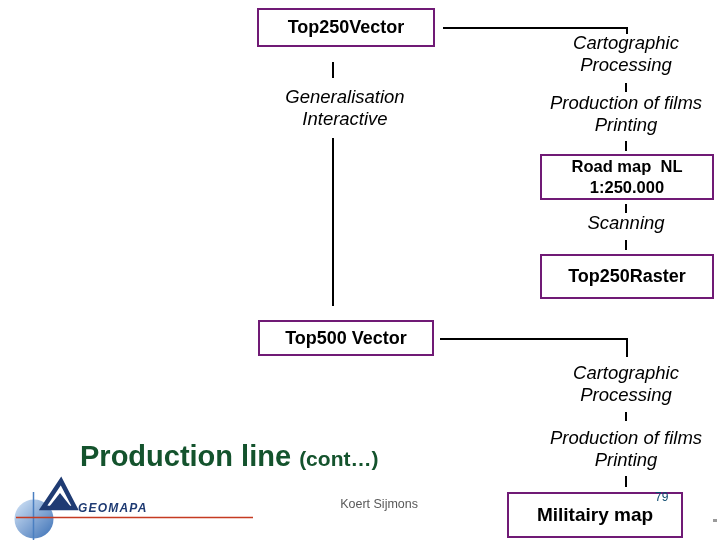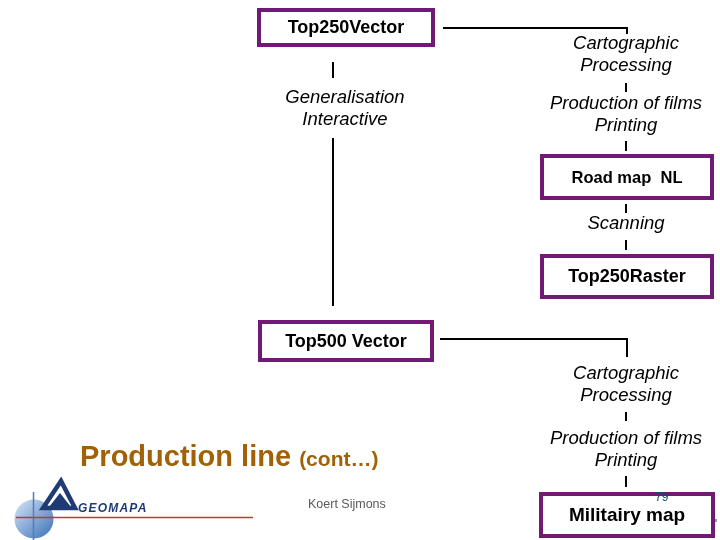--- a/index.html
+++ b/index.html
@@ -8,21 +8,21 @@
     width:720px; height:540px;
     background:#ffffff;
     overflow:hidden;
     font-family:"Liberation Sans", sans-serif;
   }
 
   
   .dbox {
     position:absolute;
     background:#ffffff;
-    border:4px solid #701a75;
+    border:2px solid #701a75;
     box-sizing:border-box;
     display:flex;
     flex-direction:column;
     align-items:center;
     justify-content:center;
     font-weight:bold;
     color:#000000;
     text-align:center;
   }
   .dbox .bline { white-space:pre; }
@@ -39,34 +39,34 @@
   }
 
   
   .vline { position:absolute; width:2px; background:#000000; }
   .hline { position:absolute; height:2px; background:#000000; }
 
   
   .title {
     position:absolute;
     left:80px; top:440px;
-    color:#a16207;
+    color:#14532d;
     font-weight:bold;
     font-size:29px;
     line-height:32px;
     white-space:nowrap;
   }
   .title .suffix { font-size:21px; }
 
   
   .footer-name {
     position:absolute;
     left:308px; top:497px;
     width:110px;
-    text-align:left;
+    text-align:right;
     font-size:12.5px;
     color:#595959;
   }
   .page-number {
     position:absolute;
     left:655px; top:490px;
     font-size:12px;
     color:#0c4a6e;
     z-index:6;
   }
@@ -91,21 +91,21 @@
 
   <div class="vline" style="left:332px; top:62px; height:16px;"></div>
 
   <div class="dlabel" style="left:245px; top:86px;">
     <div>Generalisation</div>
     <div>Interactive</div>
   </div>
 
   <div class="vline" style="left:332px; top:138px; height:168px;"></div>
 
-  <div class="dbox box-z" style="left:258px; top:320px; width:176px; height:42px; font-size:18px;">
+  <div class="dbox box-z" style="left:258px; top:320px; width:176px; height:36px; font-size:18px;">
     <div class="bline">Top500 Vector</div>
   </div>
 
   <div class="hline" style="left:443px; top:27px; width:185px;"></div>
   <div class="vline" style="left:626px; top:27px; height:7px;"></div>
 
   <div class="dlabel" style="left:526px; top:32px;">
     <div>Cartographic</div>
     <div>Processing</div>
   </div>
@@ -114,20 +114,21 @@
 
   <div class="dlabel" style="left:526px; top:92px;">
     <div>Production of films</div>
     <div>Printing</div>
   </div>
 
   <div class="vline" style="left:625px; top:141px; height:10px;"></div>
 
   <div class="dbox box-z" style="left:540px; top:154px; width:174px; height:46px; font-size:16.5px; line-height:21px;text-align:center;">
     <div class="bline">Road map  NL</div>
+    <div class="bline">1:250.000</div>
   </div>
 
   <div class="vline" style="left:625px; top:204px; height:9px;"></div>
 
   <div class="dlabel" style="left:526px; top:212px;">
     <div>Scanning</div>
   </div>
 
   <div class="vline" style="left:625px; top:240px; height:10px;"></div>
 
@@ -145,21 +146,21 @@
 
   <div class="vline" style="left:625px; top:412px; height:9px;"></div>
 
   <div class="dlabel" style="left:526px; top:427px;">
     <div>Production of films</div>
     <div>Printing</div>
   </div>
 
   <div class="vline" style="left:625px; top:476px; height:11px;"></div>
 
-  <div class="dbox box-z" style="left:539px; top:492px; width:176px; height:46px; font-size:19px; line-height:22px;">
+  <div class="dbox box-z" style="left:507px; top:492px; width:176px; height:46px; font-size:19px; line-height:22px;">
     <div class="bline">Militairy map</div>
   </div>
 
   <div class="title"><span>Production line</span>&nbsp;<span class="suffix">(cont…)</span></div>
 
   <svg class="logo" width="270" height="68" viewBox="0 0 270 68">
     <defs>
       <linearGradient id="sphereGrad" x1="0" y1="0" x2="1" y2="1">
         <stop offset="0" stop-color="#d6e6f8"></stop>
         <stop offset="1" stop-color="#3a6fb5"></stop>

